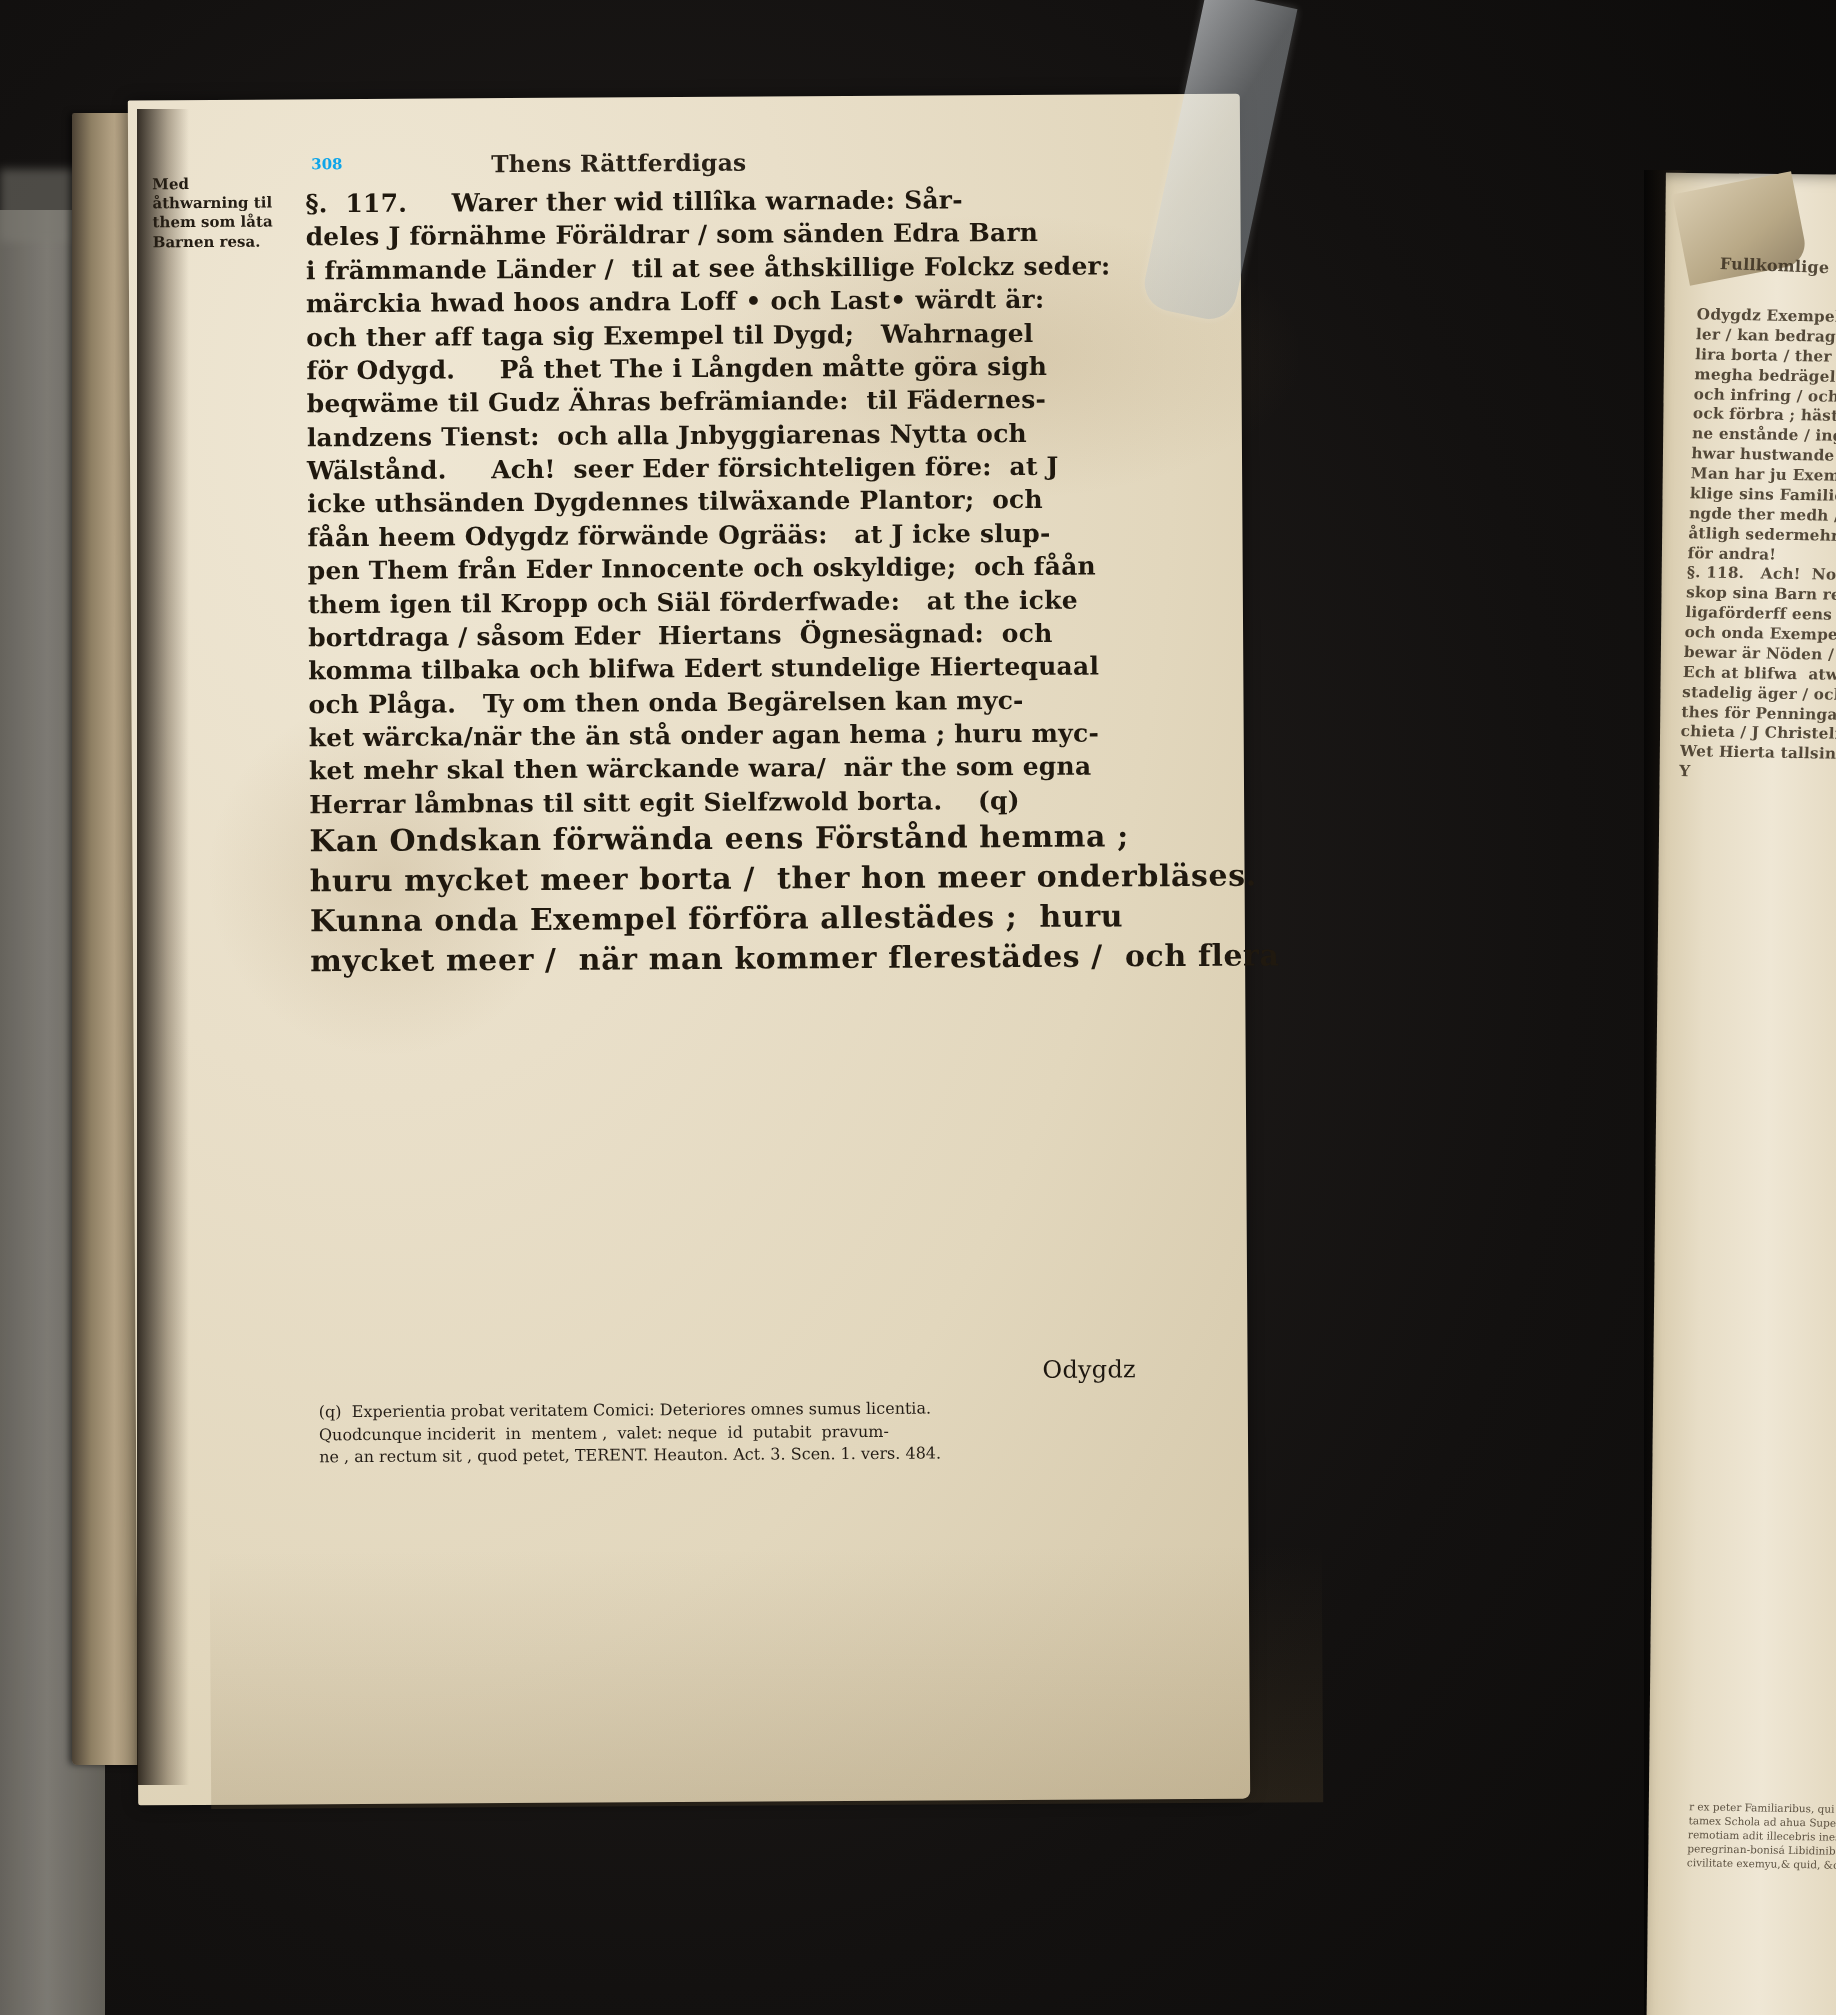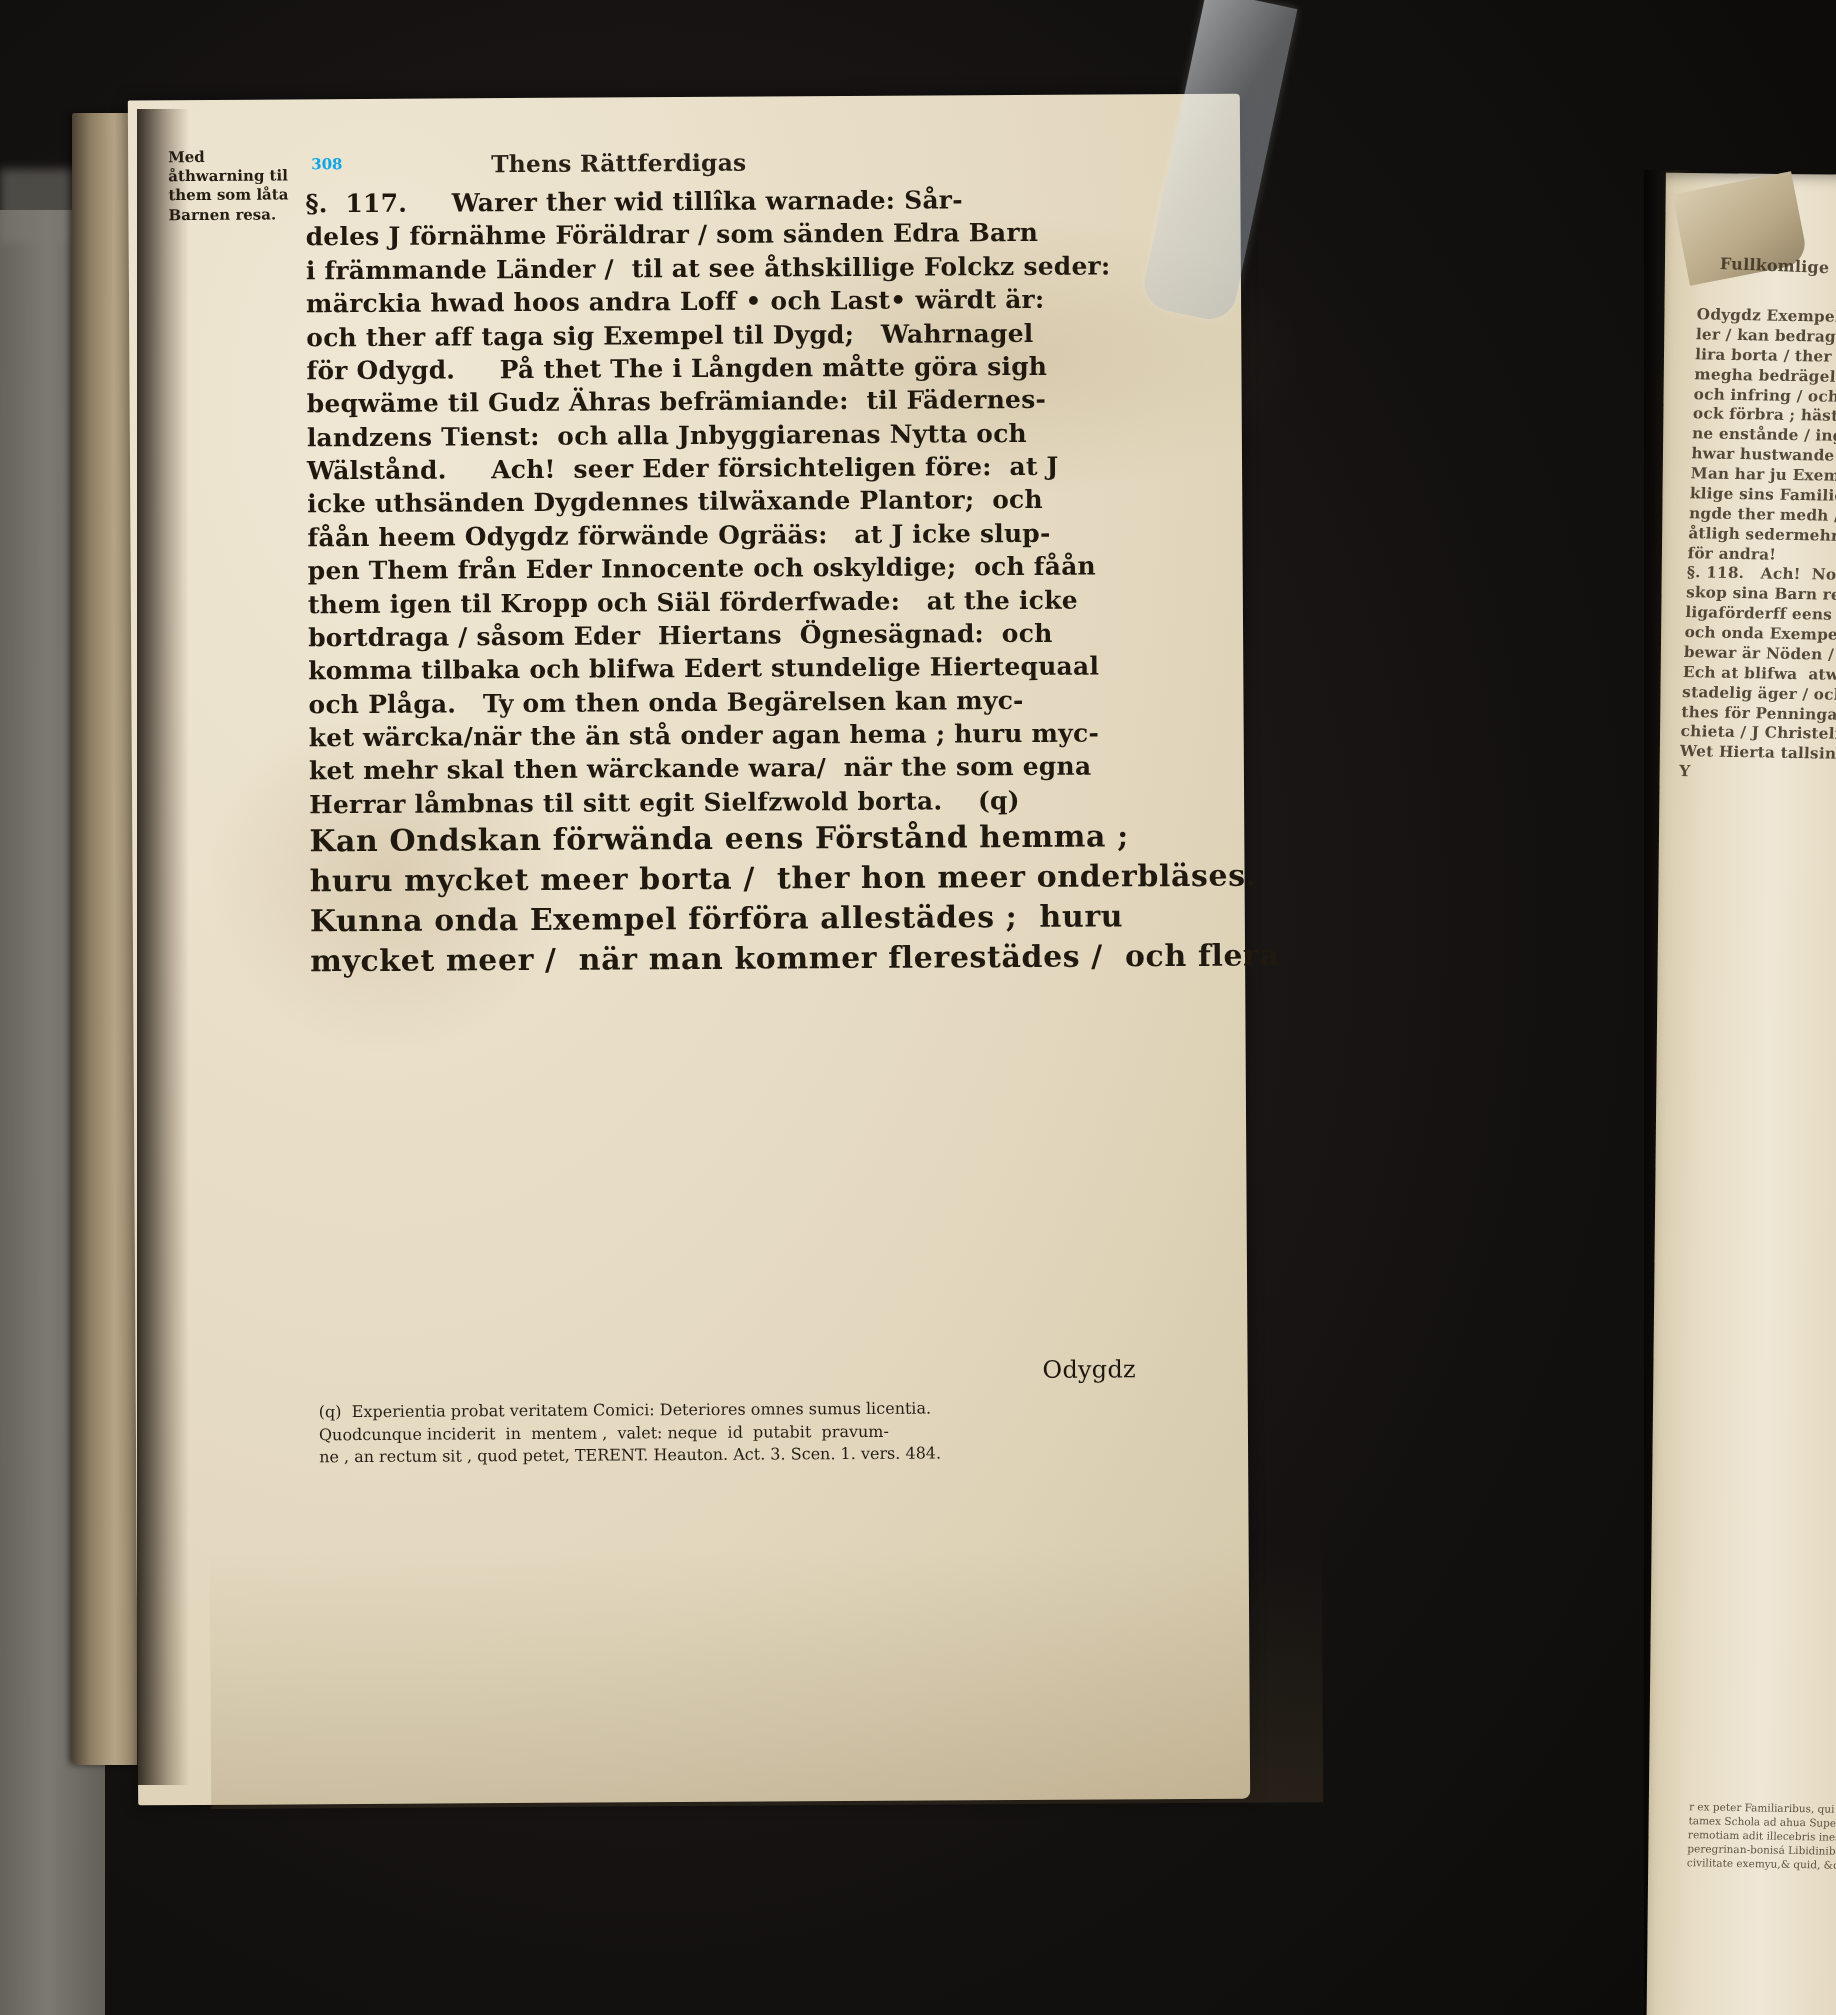--- a/index.html
+++ b/index.html
@@ -137,28 +137,27 @@
   }
 
   .fraktur {
     font-family: "DejaVu Serif", serif;
     font-weight: 700;
     letter-spacing: 0.2px;
   }
 
   #marginal-note {
     position: absolute;
-    left: 24px; top: 48px;
+    left: 24px; top: 75px;
     width: 133px;
     font-family: "DejaVu Serif", serif;
     font-weight: 700;
     font-size: 15px;
     line-height: 1.28;
     color: #241d14;
-    margin-left: 16px;
   }
 
   #page-number {
     position: absolute;
     left: 183px; top: 56px;
     font-family: "DejaVu Serif", serif;
     font-weight: 700;
     font-size: 15px;
     color: #0ea5e9;
   }

